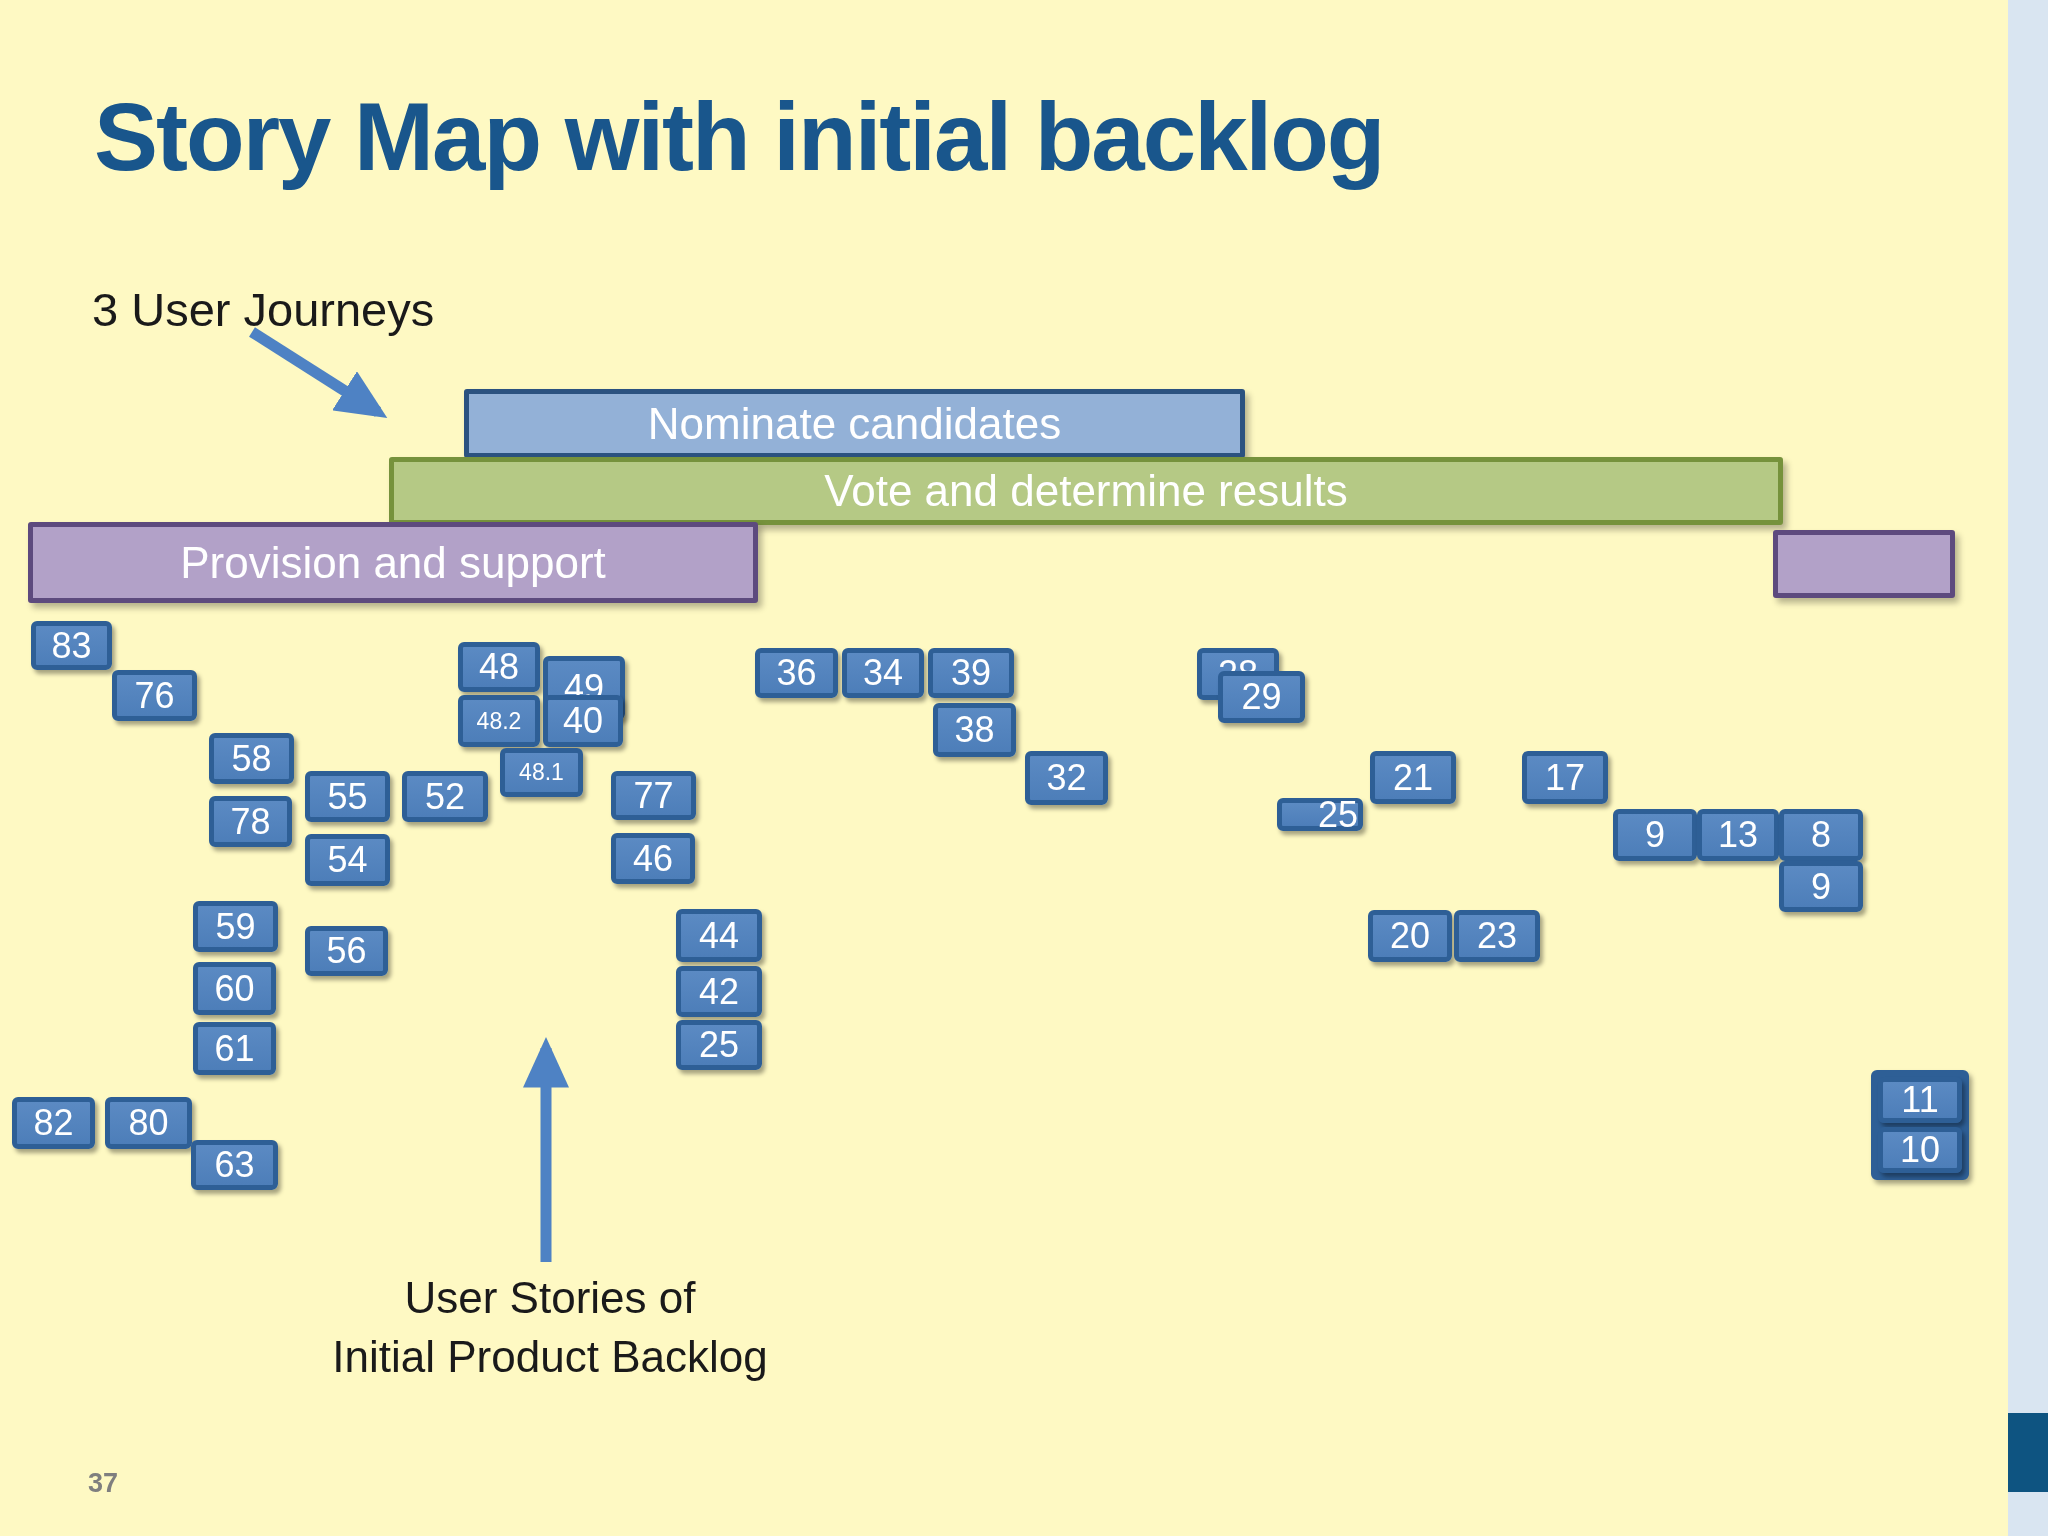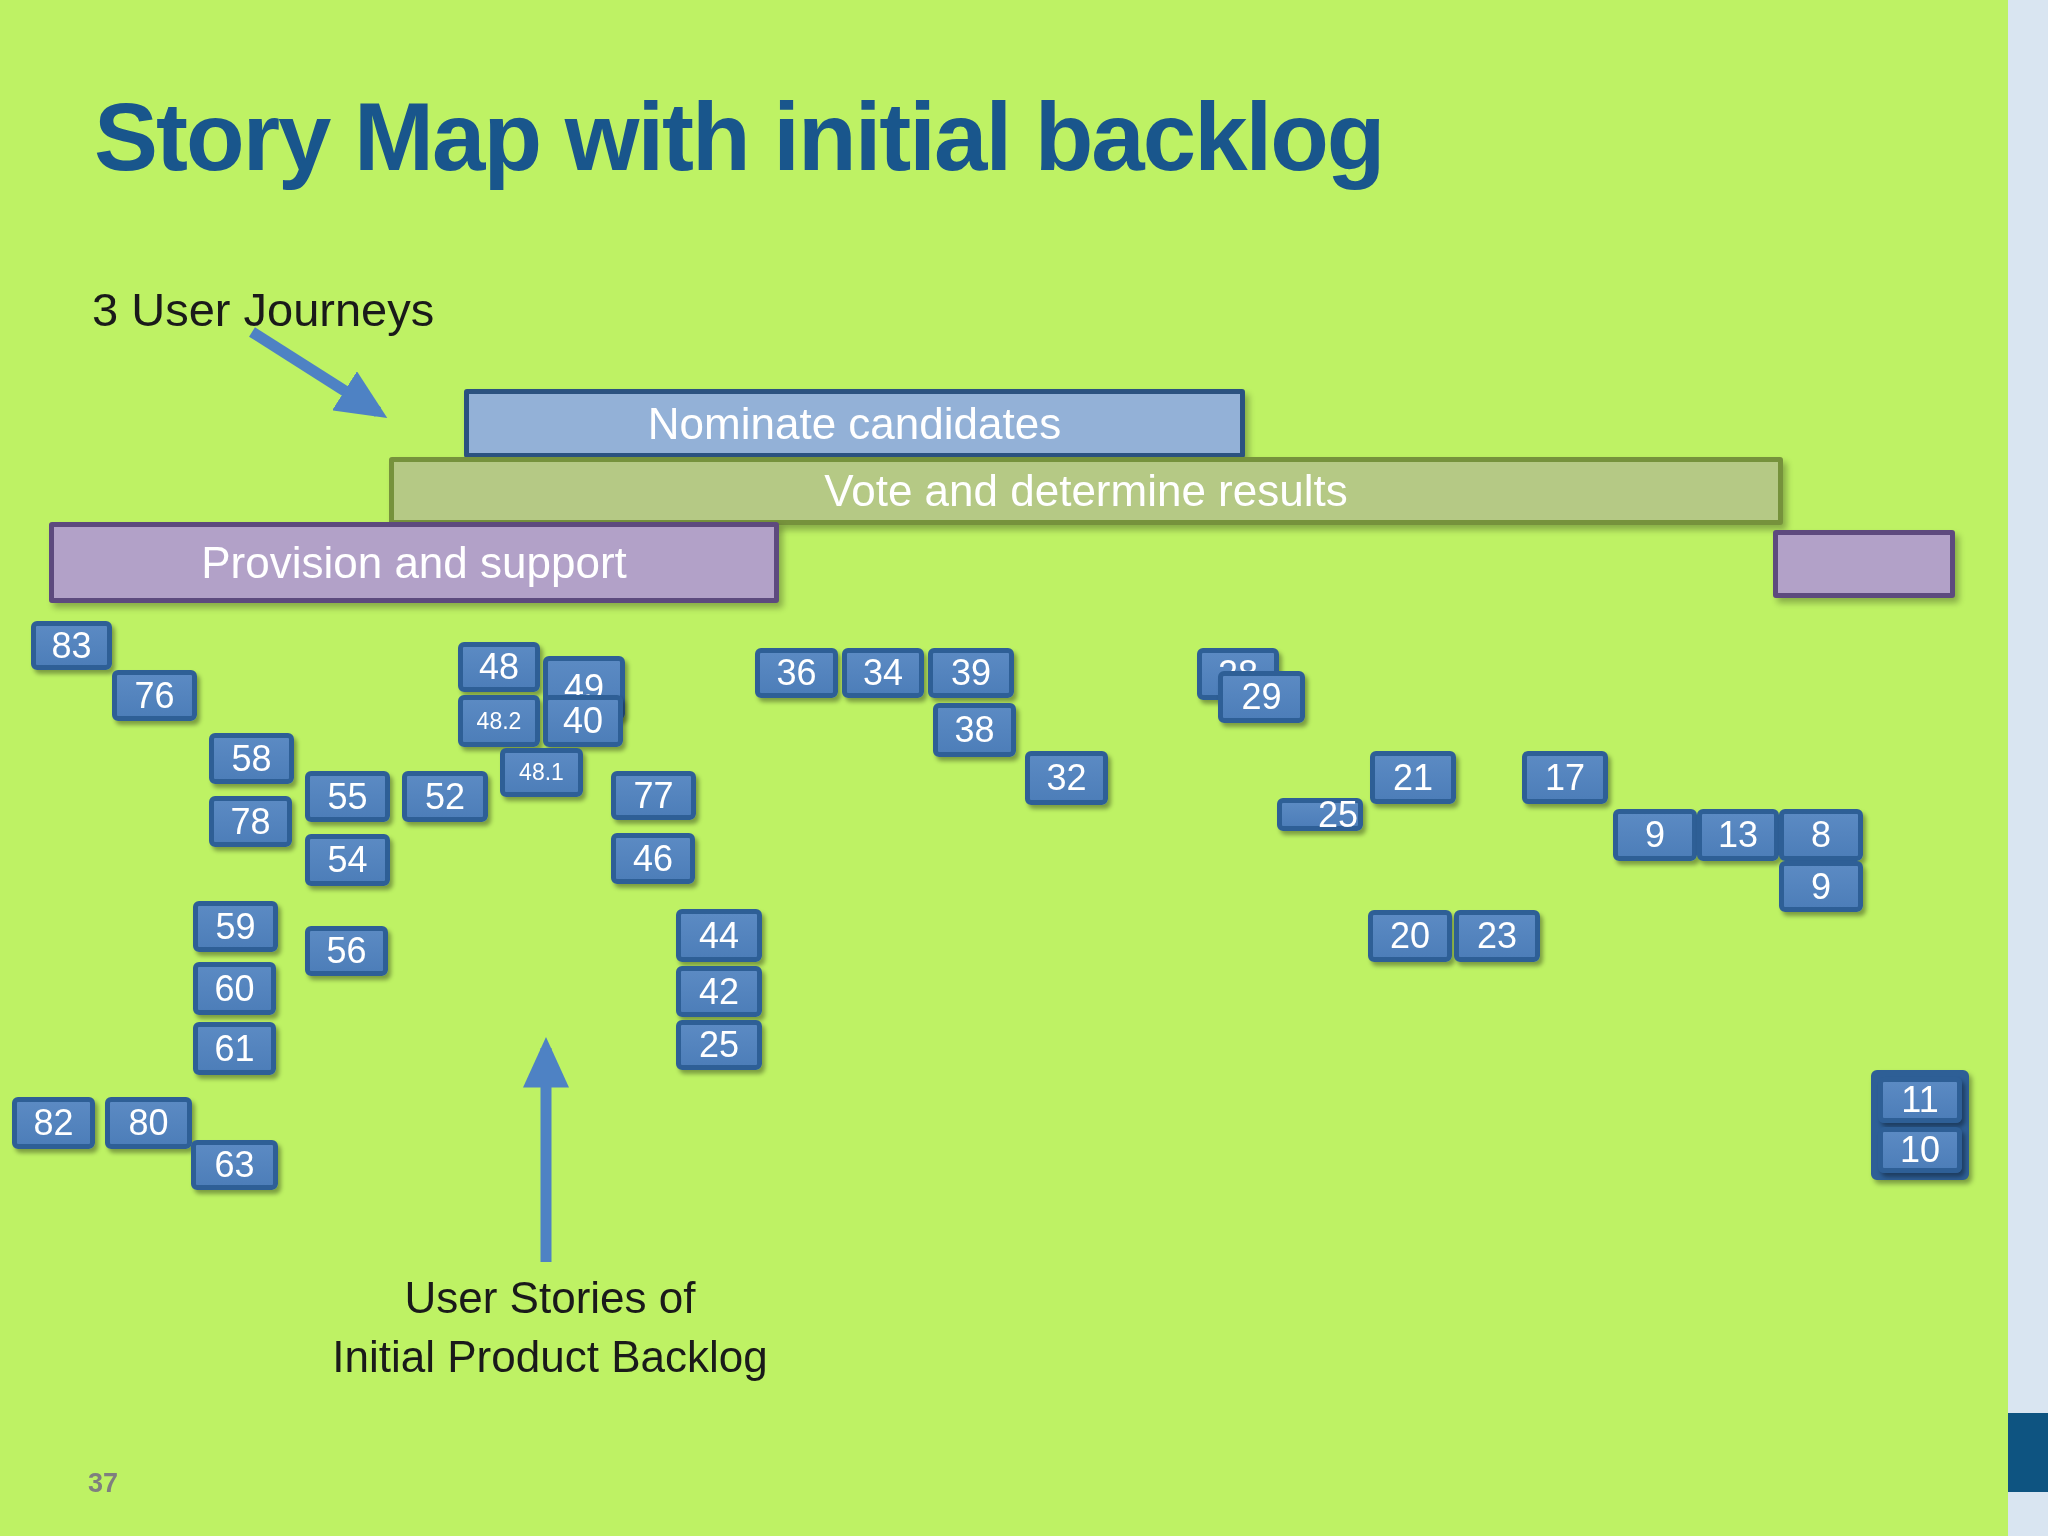--- a/index.html
+++ b/index.html
@@ -1,18 +1,18 @@
 <!DOCTYPE html>
 <html><head>
 <meta charset="utf-8">
 <style>
   html,body{margin:0;padding:0;background:#fff;}
   #slide{
     position:relative;width:2048px;height:1536px;overflow:hidden;
-    background:#bef264;font-family:"Liberation Sans",sans-serif;
+    background:#fef9c3;font-family:"Liberation Sans",sans-serif;
   }
   
   #title{
     position:absolute;left:94px;top:84px;width:1700px;
     font-size:96px;font-weight:bold;letter-spacing:-2px;line-height:1.1;
   }
   
   .annotation{position:absolute;color:#1a1a1a;}
   #journeys-label{left:92px;top:282px;font-size:47px;}
   #stories-label{left:250px;top:1268px;width:600px;text-align:center;font-size:44px;line-height:1.35;}
@@ -54,21 +54,21 @@
       <marker id="head1" markerWidth="4.6" markerHeight="4.2" refX="3.6" refY="2.1" orient="auto">
         <path d="M0,0 L4.6,2.1 L0,4.2 z" class="arrow-fill" fill="#4e82c4"></path>
       </marker>
     </defs>
     <line x1="12" y1="12" x2="138" y2="92" stroke-width="11" marker-end="url(#head1)" class="arrow-stroke" stroke="#4e82c4"></line>
   </svg>
 
   <div id="bars-layer">
       <div class="bar" style="left: 464px; top: 389px; width: 781px; height: 69px; background: rgb(147, 177, 215); border-color: rgb(43, 82, 128);">Nominate candidates</div>
       <div class="bar" style="left: 389px; top: 457px; width: 1394px; height: 68px; background: rgb(181, 201, 133); border-color: rgb(118, 146, 60);">Vote and determine results</div>
-      <div class="bar" style="left: 28px; top: 522px; width: 730px; height: 81px; background: rgb(178, 161, 200); border-color: rgb(93, 74, 126); margin-left: 21px;">Provision and support</div>
+      <div class="bar" style="left: 28px; top: 522px; width: 730px; height: 81px; background: rgb(178, 161, 200); border-color: rgb(93, 74, 126);">Provision and support</div>
       <div class="bar" style="left: 1773px; top: 530px; width: 182px; height: 68px; background: rgb(178, 161, 200); border-color: rgb(93, 74, 126);"></div>
     </div>
   <div id="cards-layer">
       <div class="card-frame" style="left: 1871px; top: 1070px; width: 98px; height: 110px; border-color: rgb(46, 95, 150); background: rgb(46, 95, 150);"></div>
       <div class="card" style="left: 31px; top: 621px; width: 81px; height: 49px; background: linear-gradient(rgb(91, 138, 195), rgb(77, 126, 185)); border-color: rgb(46, 95, 150);">83</div>
       <div class="card" style="left: 112px; top: 670px; width: 85px; height: 51px; background: linear-gradient(rgb(91, 138, 195), rgb(77, 126, 185)); border-color: rgb(46, 95, 150);">76</div>
       <div class="card" style="left: 209px; top: 733px; width: 85px; height: 51px; background: linear-gradient(rgb(91, 138, 195), rgb(77, 126, 185)); border-color: rgb(46, 95, 150);">58</div>
       <div class="card" style="left: 209px; top: 796px; width: 83px; height: 51px; background: linear-gradient(rgb(91, 138, 195), rgb(77, 126, 185)); border-color: rgb(46, 95, 150);">78</div>
       <div class="card" style="left: 305px; top: 771px; width: 85px; height: 51px; background: linear-gradient(rgb(91, 138, 195), rgb(77, 126, 185)); border-color: rgb(46, 95, 150);">55</div>
       <div class="card" style="left: 305px; top: 834px; width: 85px; height: 52px; background: linear-gradient(rgb(91, 138, 195), rgb(77, 126, 185)); border-color: rgb(46, 95, 150);">54</div>

